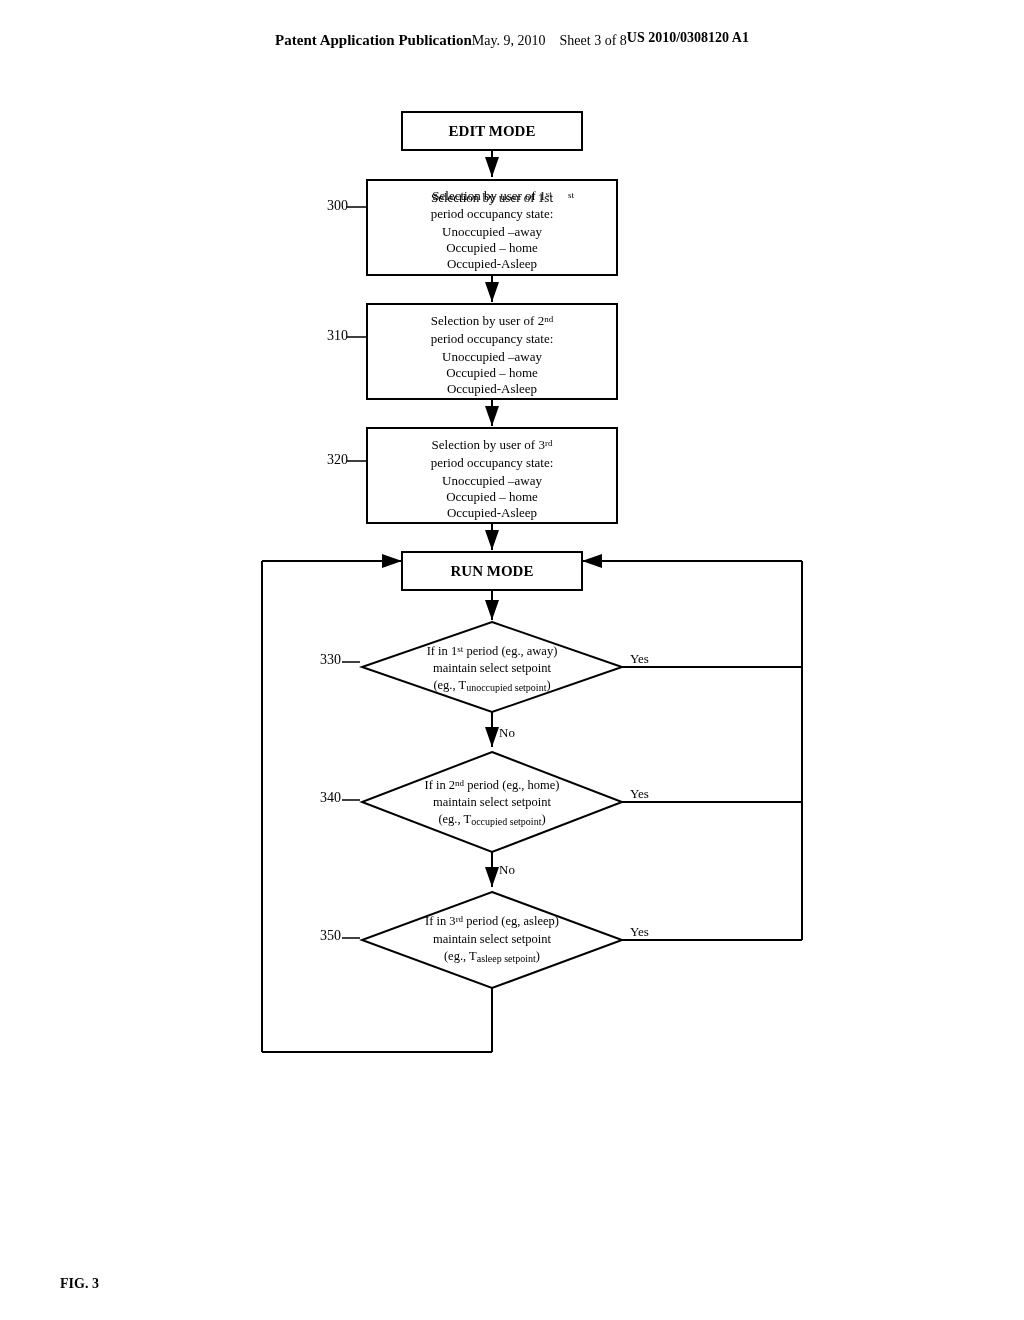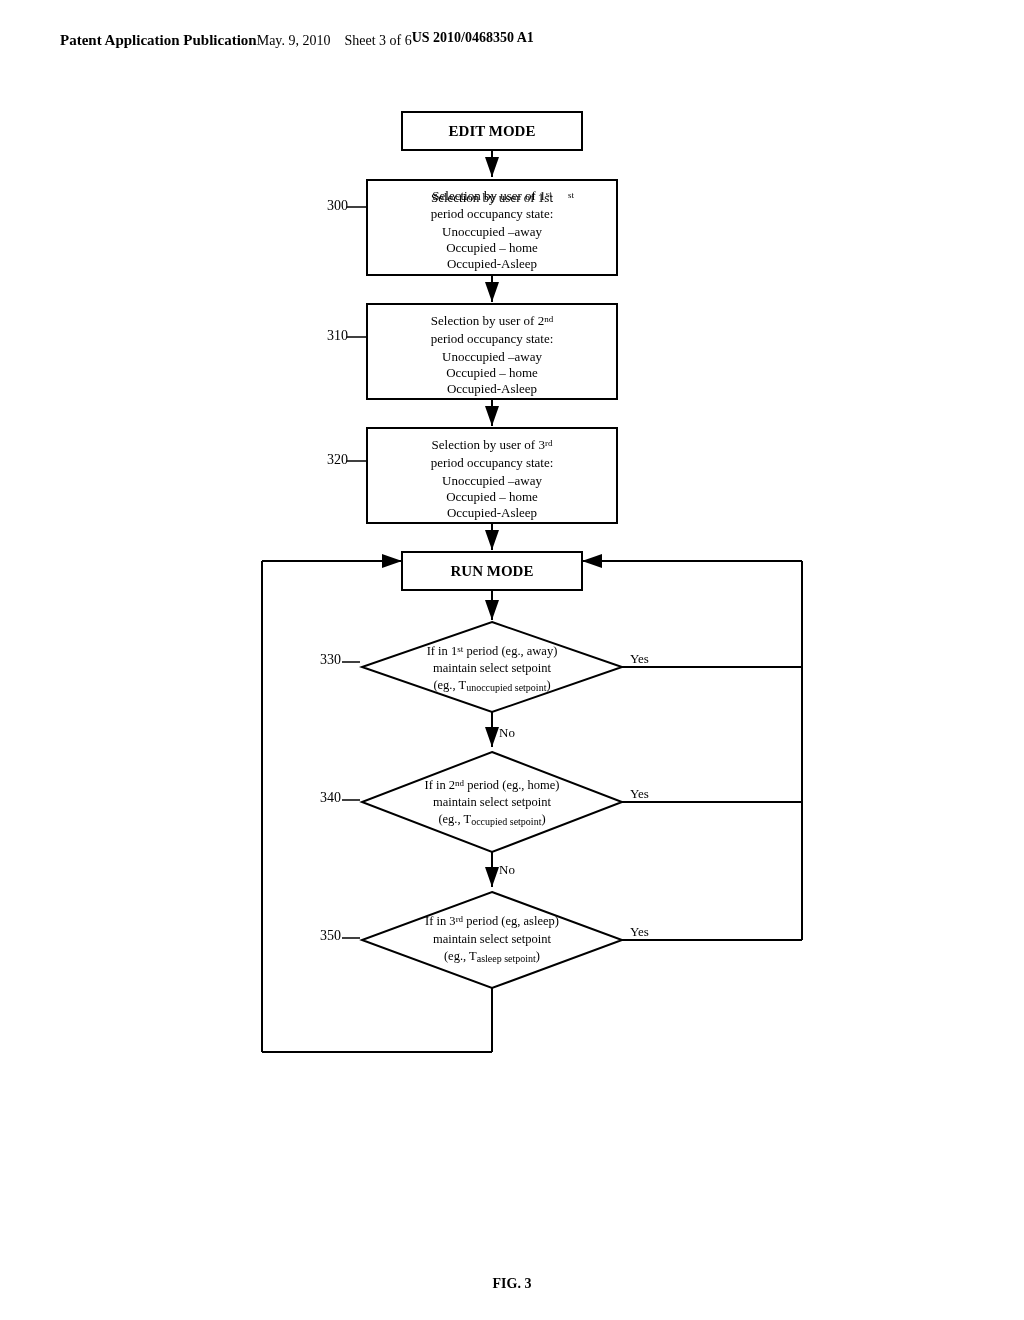--- a/index.html
+++ b/index.html
@@ -15,21 +15,21 @@
     .page {
       width: 1024px;
       min-height: 1320px;
       padding: 30px 60px;
       position: relative;
     }
 
     
     .header {
       display: flex;
-      justify-content: flex-start;
+      justify-content: center;
       align-items: flex-start;
       margin-bottom: 40px;
       border-bottom: none;
     }
     .header-left {
       font-weight: bold;
       font-size: 15px;
       line-height: 1.4;
     }
     .header-center {
@@ -37,21 +37,21 @@
       text-align: center;
       line-height: 1.6;
     }
     .header-right {
       font-size: 14px;
       font-weight: bold;
     }
 
     
     .fig-caption {
-      text-align: center;
+      text-align: left;
       margin-top: 30px;
       font-size: 14px;
       font-weight: bold;
     }
 
     
     .flow-svg-container {
       width: 700px;
       margin: 0 auto;
       text-decoration: underline;
@@ -62,24 +62,24 @@
 <body>
 
 <div class="page">
 
   <div class="header">
     <div class="header-left">
       <span>Patent Application Publication</span>
     </div>
     <div class="header-center">
       <span>May. 9, 2010</span>&nbsp;&nbsp;&nbsp;
-      <span>Sheet 3 of 6</span>
+      <span>Sheet 3 of 8</span>
     </div>
     <div class="header-right">
-      <span>US 2010/0468350 A1</span>
+      <span>US 2010/0308120 A1</span>
     </div>
   </div>
 
   <div class="flow-svg-container">
     <svg width="700" height="1150" viewBox="0 0 700 1150" xmlns="http://www.w3.org/2000/svg">
 
       <defs>
         <marker id="arrowhead" markerWidth="10" markerHeight="7" refX="10" refY="3.5" orient="auto">
           <polygon points="0 0, 10 3.5, 0 7" fill="#000"></polygon>
         </marker>

